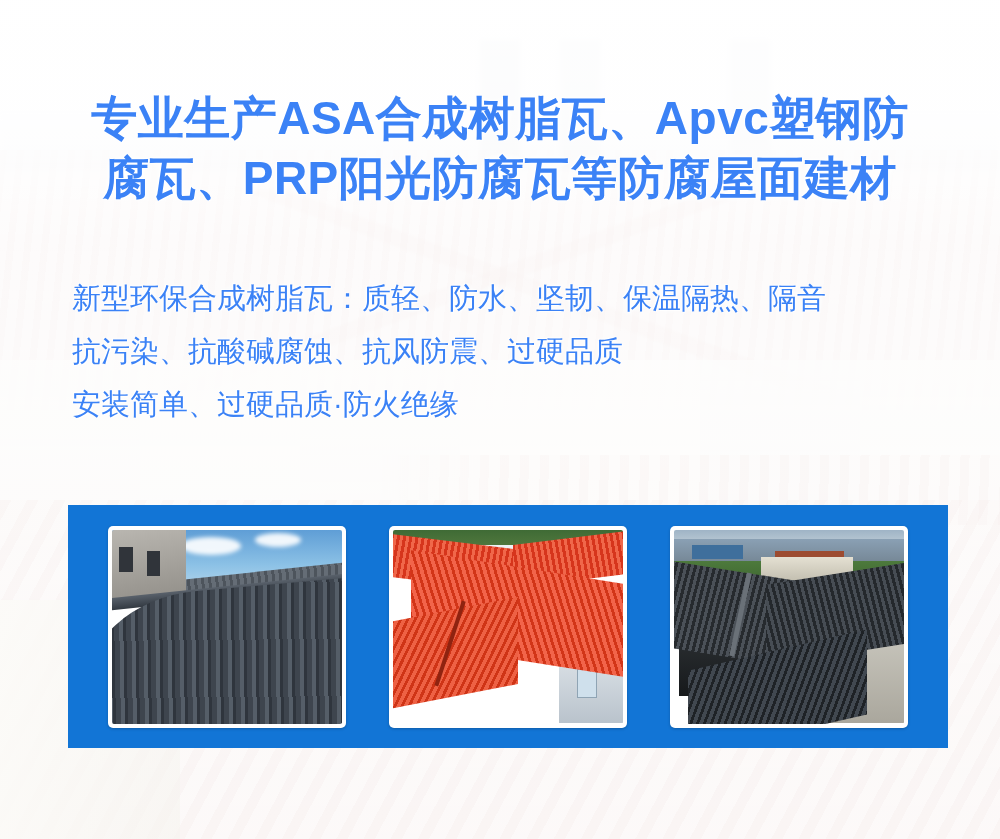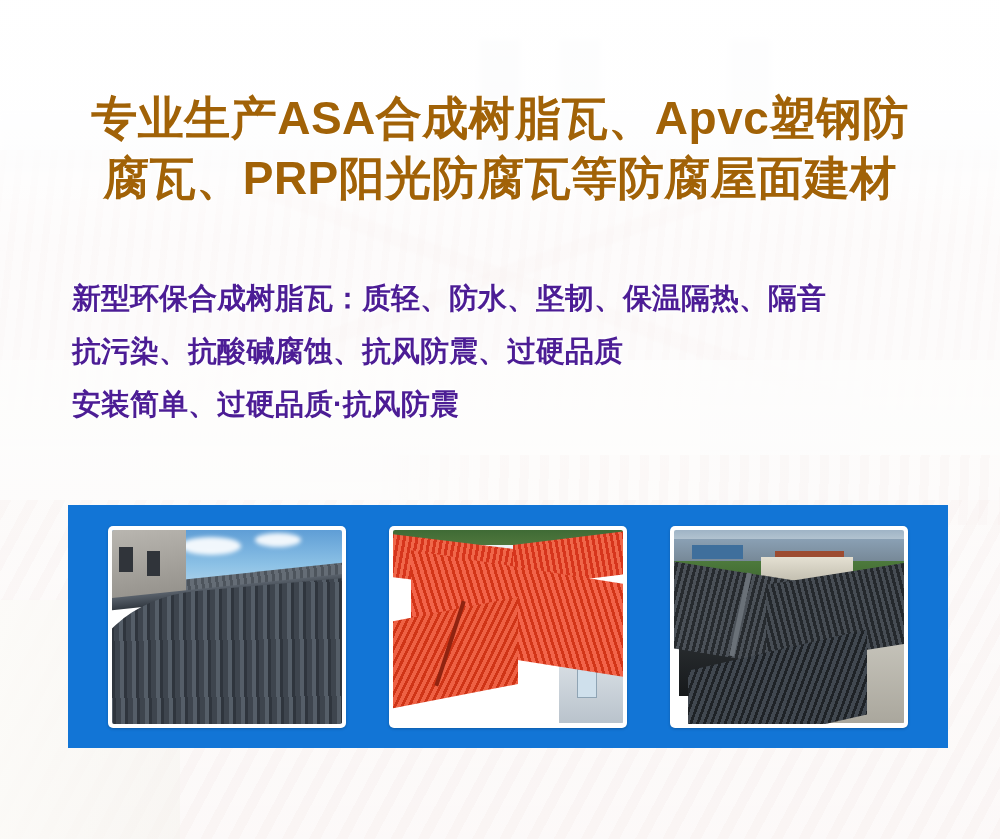--- a/index.html
+++ b/index.html
@@ -88,33 +88,33 @@
   .bg-wall{
     left:0;top:600px;width:180px;height:239px;
     background:linear-gradient(100deg,rgba(252,251,248,.95),rgba(245,243,238,.55));
   }
 
   
   .headline{
     position:absolute;left:0;top:88px;width:1000px;
     text-align:center;
     font-size:46px;line-height:60px;font-weight:bold;
-    color:#a16207;letter-spacing:.5px;
+    color:#3b82f6;letter-spacing:.5px;
     text-shadow:
       0 0 4px #fff, 0 0 8px #fff, 0 0 12px rgba(255,255,255,.95),
       1px 1px 0 rgba(255,255,255,.9), -1px -1px 0 rgba(255,255,255,.9);
     white-space:nowrap;
   }
   .headline .hl-line{display:block;}
 
   
   .subtext{
     position:absolute;left:72px;top:272px;width:900px;
-    font-size:29px;line-height:53px;font-weight:bold;
-    color:#4c1d95;
+    font-size:29px;line-height:53px;font-weight:normal;
+    color:#3b82f6;
     text-shadow:
       0 0 4px #fff, 0 0 8px #fff, 0 0 14px rgba(255,255,255,.9),
       1px 1px 0 rgba(255,255,255,.85), -1px -1px 0 rgba(255,255,255,.85);
   }
   .subtext .st-line{display:block;white-space:nowrap;}
 
   
   .gallery{
     position:absolute;left:68px;top:505px;width:880px;height:243px;
     background:#1275d6;
@@ -215,21 +215,21 @@
   <div class="bg-layer bg-wall"></div>
 
   <div class="headline">
     <span class="hl-line">专业生产ASA合成树脂瓦、Apvc塑钢防</span>
     <span class="hl-line">腐瓦、PRP阳光防腐瓦等防腐屋面建材</span>
   </div>
 
   <div class="subtext">
     <span class="st-line">新型环保合成树脂瓦：质轻、防水、坚韧、保温隔热、隔音</span>
     <span class="st-line">抗污染、抗酸碱腐蚀、抗风防震、过硬品质</span>
-    <span class="st-line">安装简单、过硬品质·抗风防震</span>
+    <span class="st-line">安装简单、过硬品质·防火绝缘</span>
   </div>
 
   <div class="gallery">
 
     <div class="photo">
       <div class="photo-inner">
         <div class="p1-sky"></div>
         <div class="p1-cloud" style="left:30%;top:4%;width:26%;height:9%;"></div>
         <div class="p1-cloud" style="left:62%;top:2%;width:20%;height:7%;"></div>
         <div class="p1-backroof"></div>

